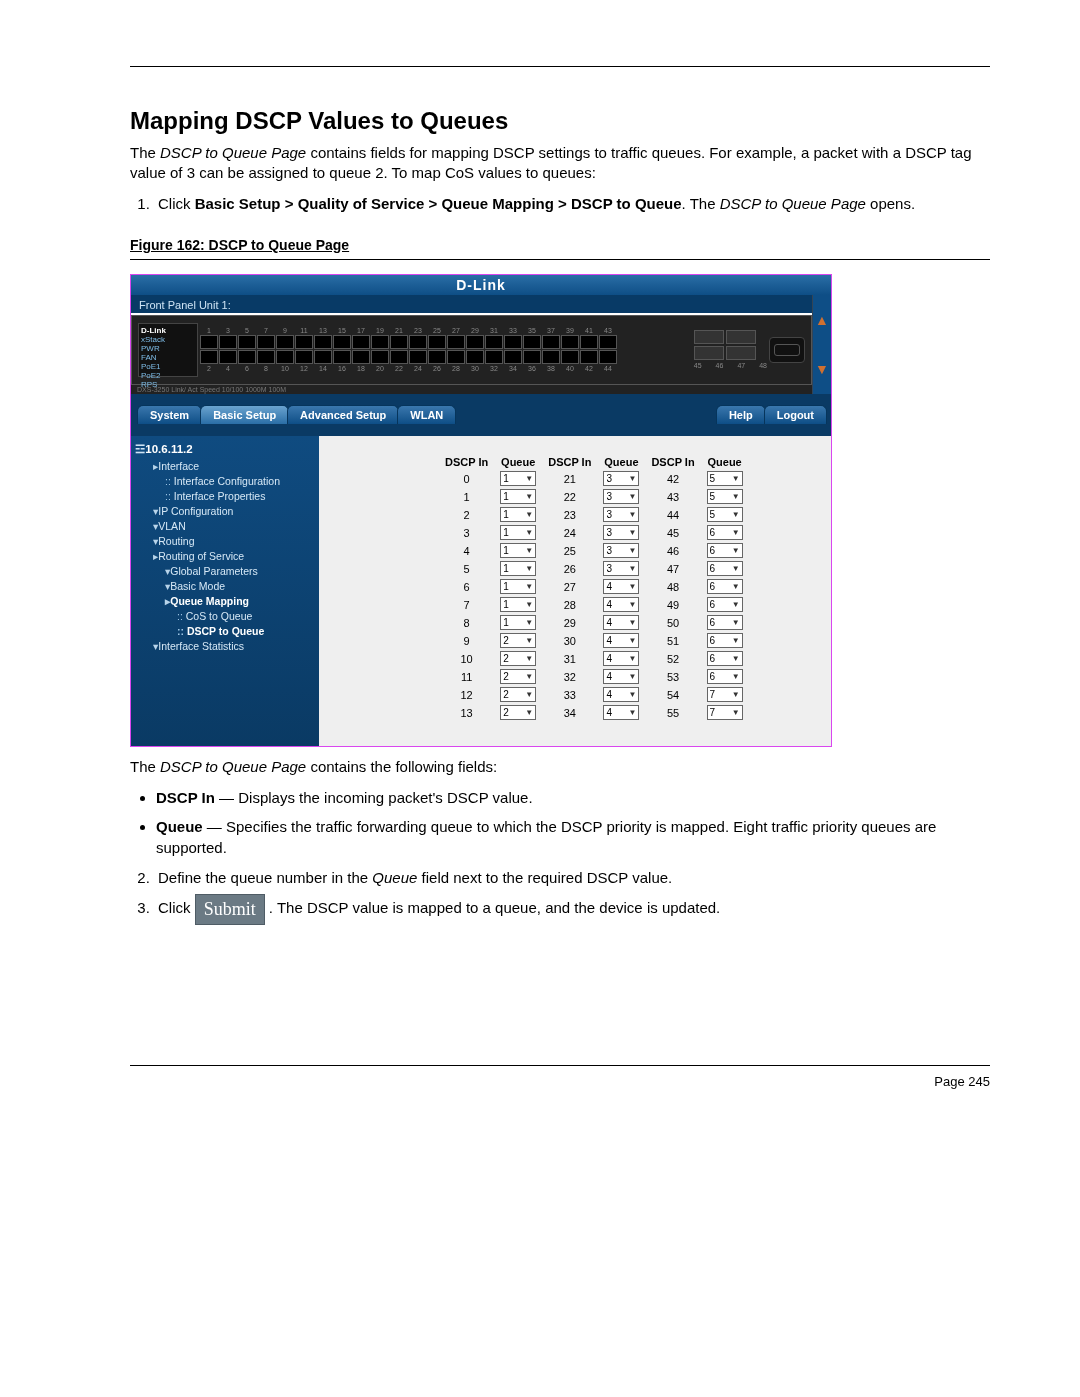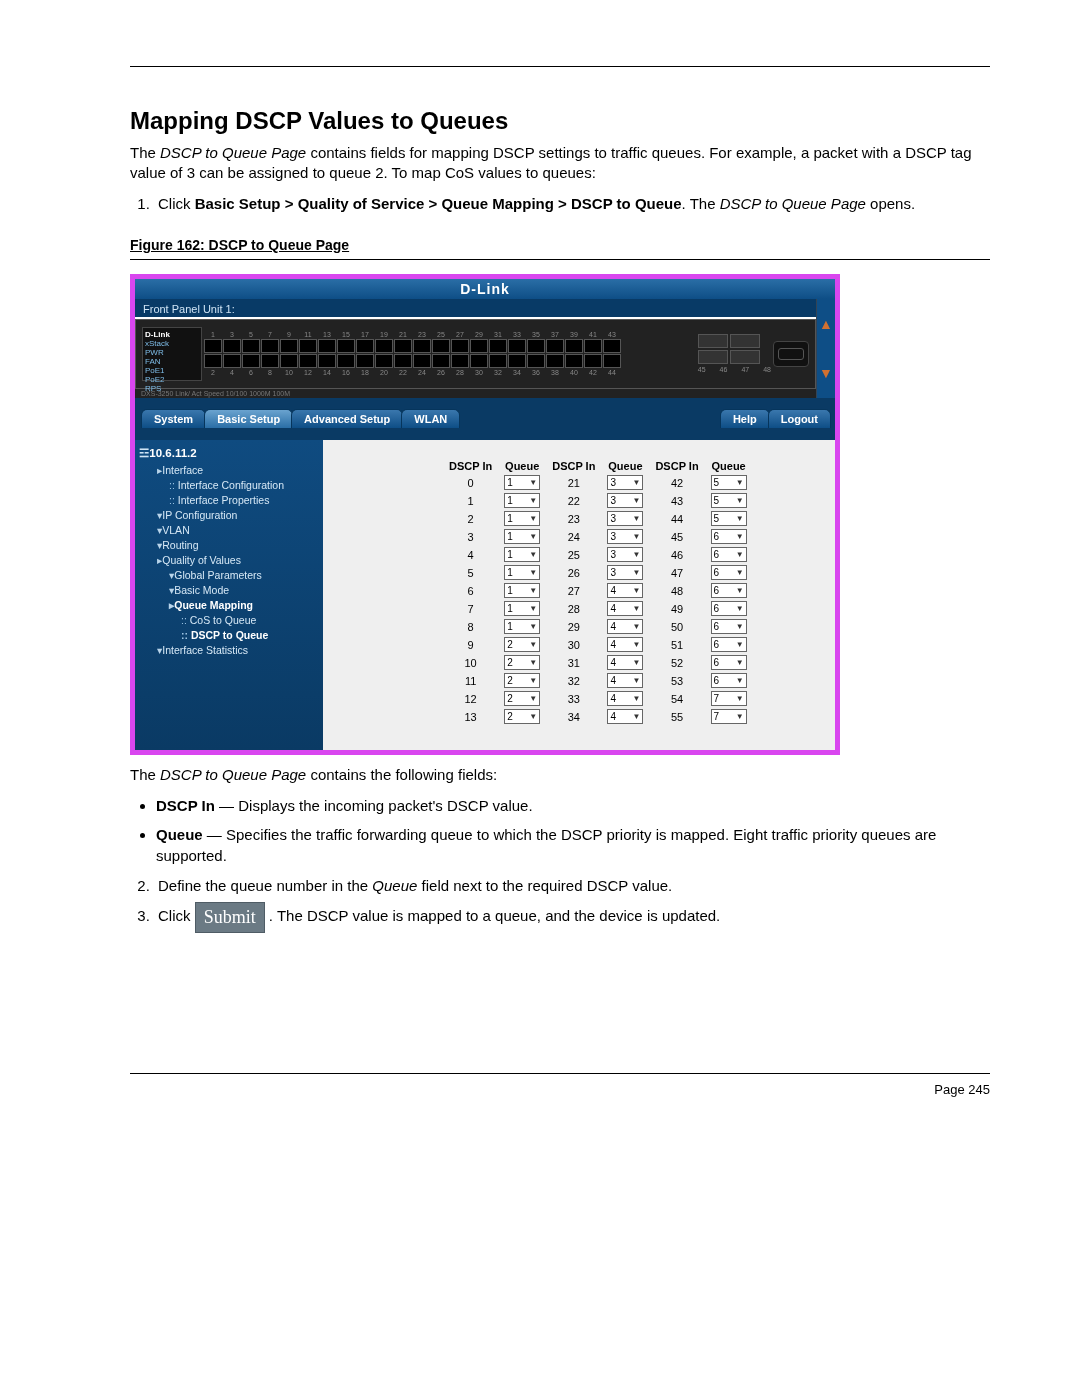--- a/index.html
+++ b/index.html
@@ -24,21 +24,21 @@
   h1.section { font-size: 24px; font-weight: bold; margin: 0 0 8px 0;}
   p.body { font-size: 15px; line-height: 1.35; margin: 0 0 10px 0;}
   ol { font-size: 15px; line-height:1.35; padding-left: 24px; margin:0 0 14px 0;}
   ol li { margin-bottom:6px; padding-left:4px;}
   ul.bullets { font-size:15px; line-height:1.4; padding-left:26px; margin:2px 0 10px 0;}
   ul.bullets li { margin-bottom:8px;}
   .fig-caption { font-weight: bold; font-size:14px; margin:23px 0 6px 0;text-decoration:underline;}
   .screenshot {
     width: 700px;
     margin-bottom: 10px;
-    border: 5px solid #d946ef;
+    border: 1px solid #d946ef;
     font-size: 10px;
   }
   .ss-topbar {
     background: linear-gradient(#2a6ea6,#0e4e86);
     height:20px;
     text-align:center;
     color:#fff;
     font-weight:bold;
     font-size:14px;
     letter-spacing:1px;
@@ -354,21 +354,21 @@
     <div class="ss-body">
       <div class="ss-tree">
         <div class="ip">10.6.11.2</div>
         <div>
             <div class="tree-item lv1 tri">Interface</div>
             <div class="tree-item lv2 dot">Interface Configuration</div>
             <div class="tree-item lv2 dot">Interface Properties</div>
             <div class="tree-item lv1 trd">IP Configuration</div>
             <div class="tree-item lv1 trd">VLAN</div>
             <div class="tree-item lv1 trd">Routing</div>
-            <div class="tree-item lv1 tri">Quality of Values</div>
+            <div class="tree-item lv1 tri">Routing of Service</div>
             <div class="tree-item lv2 trd">Global Parameters</div>
             <div class="tree-item lv2 trd">Basic Mode</div>
             <div class="tree-item lv2 tri sel">Queue Mapping</div>
             <div class="tree-item lv3 dot">CoS to Queue</div>
             <div class="tree-item lv3 dot sel">DSCP to Queue</div>
             <div class="tree-item lv1 trd">Interface Statistics</div>
           </div>
       </div>
       <div class="ss-content">
         <table class="dscp-table">

